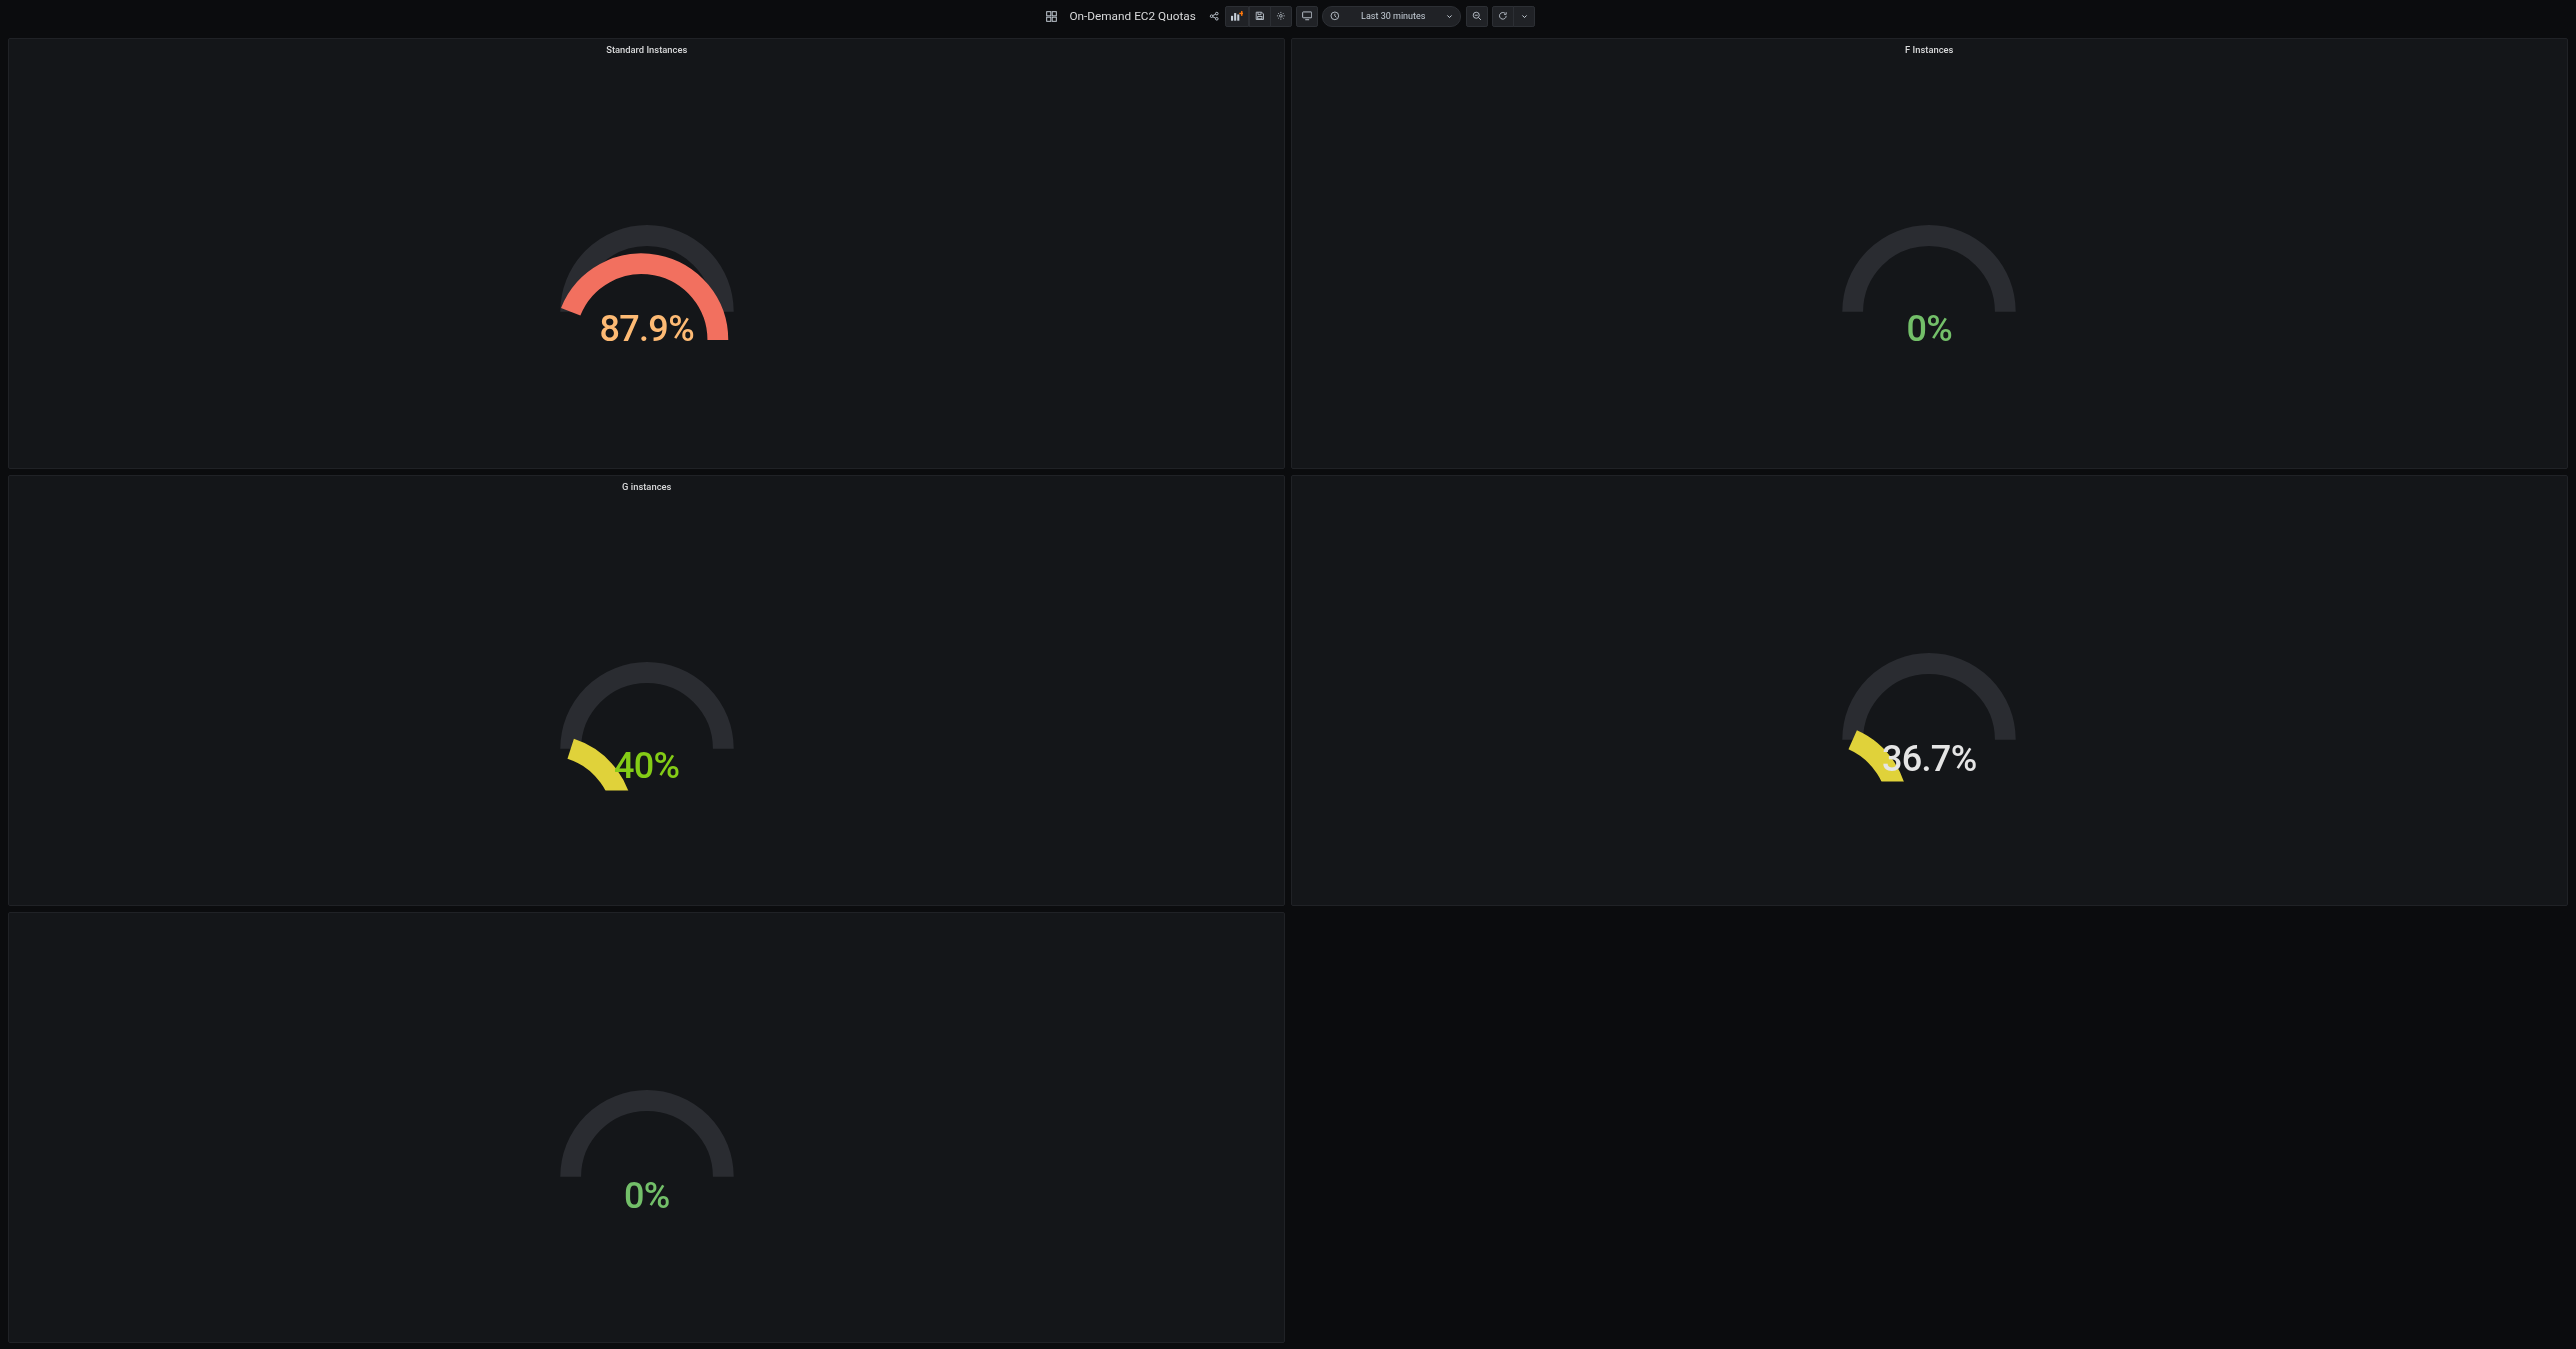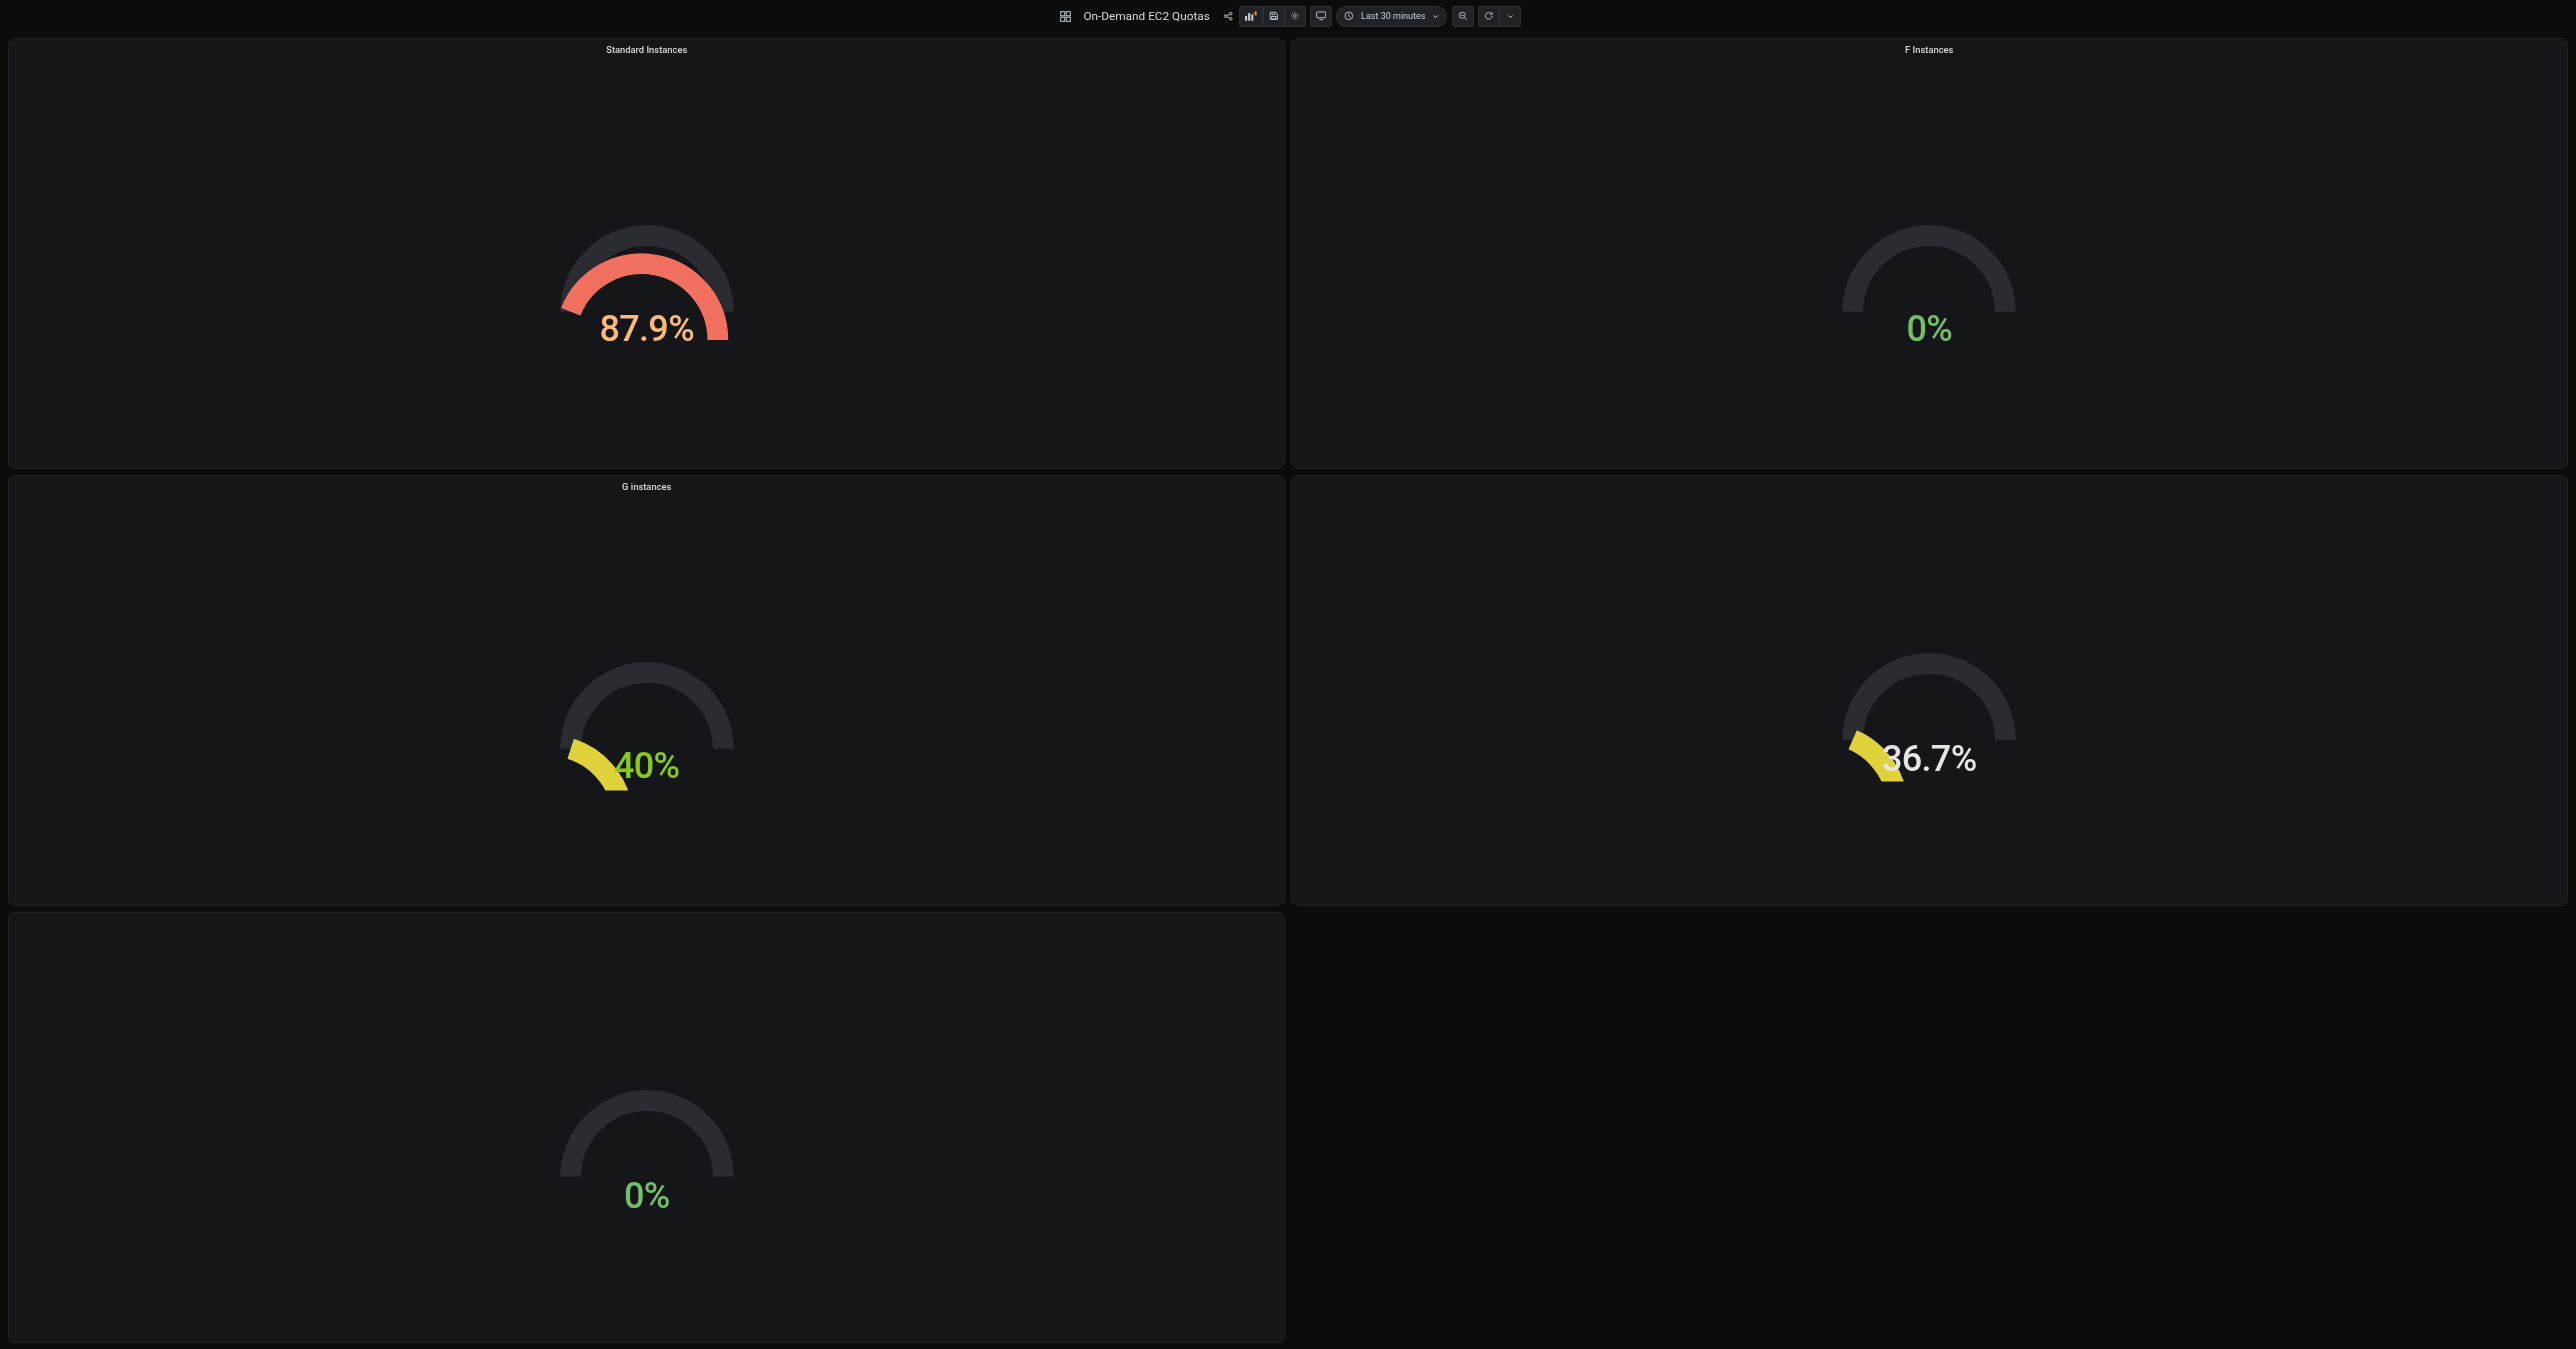--- a/index.html
+++ b/index.html
@@ -58,21 +58,21 @@
   .time-picker {
     display: inline-flex;
     align-items: center;
     height: 21px;
     padding: 0 7px;
     background: #202226;
     border: 0.7px solid #2c2f34;
     border-radius: 10px;
     color: #c7d0d9;
     cursor: pointer;
-    gap: 7px;
+    gap: 21px;
     font-size: 9px;
   }
   .btn-group { display: inline-flex; }
   .btn-group .icon-btn { border-radius: 0; }
   .btn-group .icon-btn:first-child { border-top-left-radius: 2.1px; border-bottom-left-radius: 2.1px; }
   .btn-group .icon-btn:last-child  { border-top-right-radius: 2.1px; border-bottom-right-radius: 2.1px; }
   .btn-group .icon-btn + .icon-btn { margin-left: -0.7px; }
 
   .accent-plus { fill: #ff780a; }
 
@@ -81,21 +81,21 @@
     padding: 5.6px 8.3px;
     display: grid;
     grid-template-columns: 1fr 1fr;
     gap: 5.6px;
     height: calc(100% - 32px);
     overflow: hidden;
   }
   .panel {
     background: #141619;
     border: 0.7px solid #202226;
-    border-radius: 7px;
+    border-radius: 2px;
     display: flex;
     flex-direction: column;
     position: relative;
     overflow: hidden;
     min-height: 167px;
   }
   .panel-title {
     text-align: center;
     font-size: 9.4px;
     font-weight: 500;

